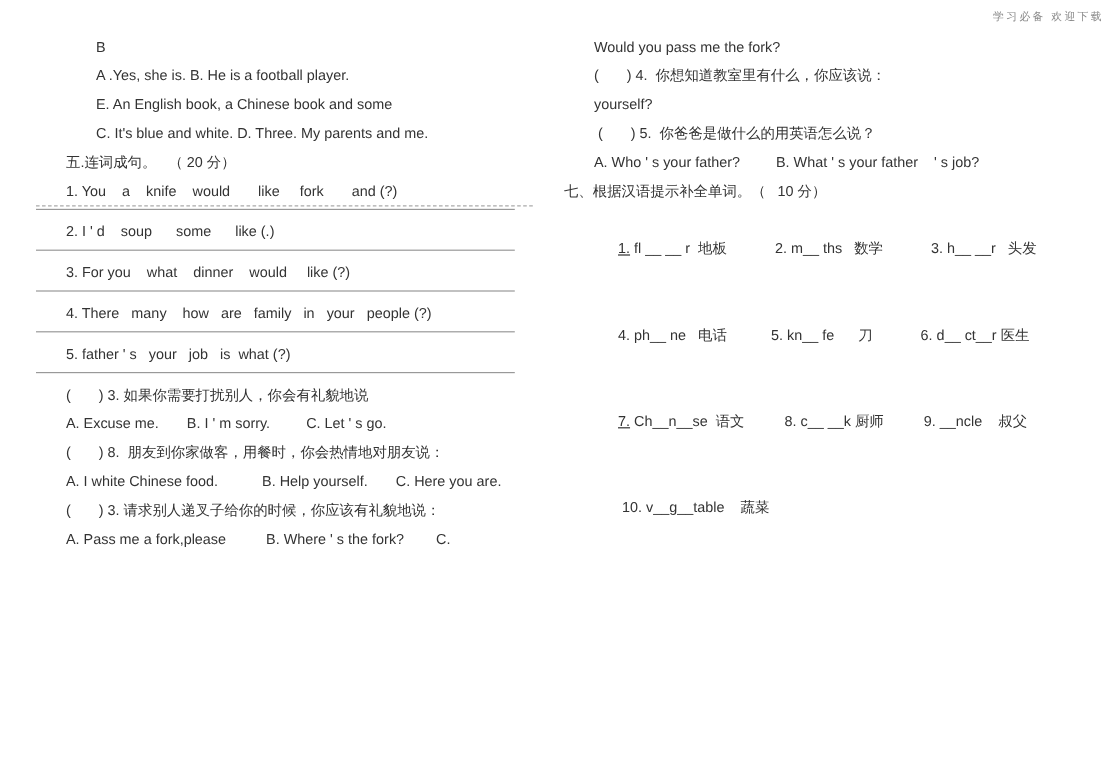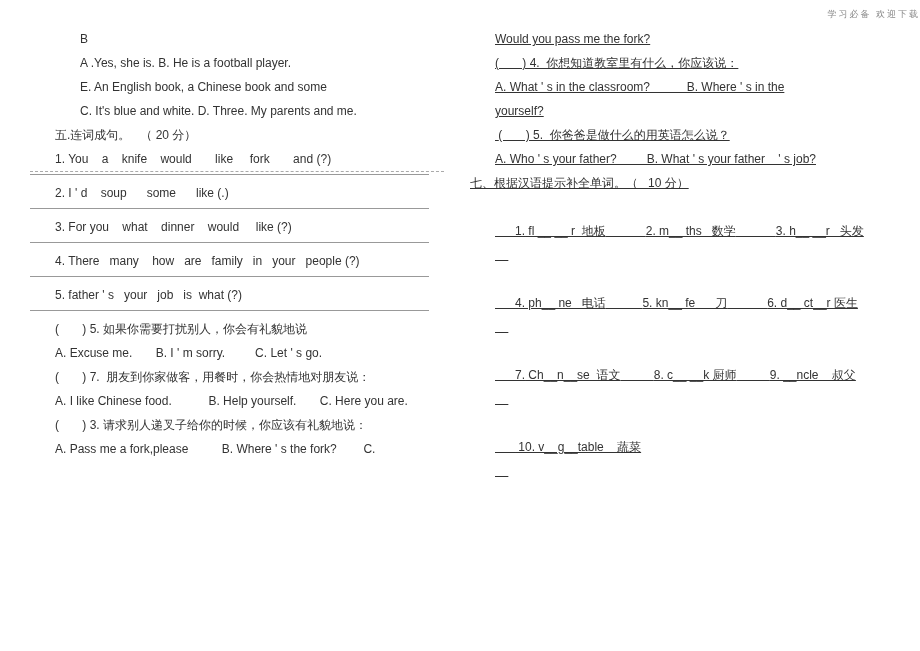--- a/index.html
+++ b/index.html
@@ -25,21 +25,20 @@
       gap: 20px;
       padding: 0 30px;
     }
     .col-left {
       flex: 1;
       min-width: 0;
     }
     .col-right {
       flex: 1;
       min-width: 0;
-      text-decoration: underline;
     }
     .line {
       line-height: 2.0;
       white-space: pre-wrap;
     }
     .indent-1 { padding-left: 25px; }
     .indent-2 { padding-left: 50px; }
     .blank-line {
       border-bottom: 1px solid #999;
       height: 1px;
@@ -71,32 +70,31 @@
     <div class="dotted-sep"></div>
     <div class="blank-line indent-1"></div>
     <div class="line indent-1">2. I ' d    soup      some      like (.)</div>
     <div class="blank-line indent-1"></div>
     <div class="line indent-1">3. For you    what    dinner    would     like (?)</div>
     <div class="blank-line indent-1"></div>
     <div class="line indent-1">4. There   many    how   are   family   in   your   people (?)</div>
     <div class="blank-line indent-1"></div>
     <div class="line indent-1">5. father ' s   your   job   is  what (?)</div>
     <div class="blank-line indent-1"></div>
-    <div class="line indent-1">(       ) 5. 如果你需要打扰别人，你会有礼貌地说</div>
+    <div class="line indent-1">(       ) 3. 如果你需要打扰别人，你会有礼貌地说</div>
     <div class="line indent-1">A. Excuse me.       B. I ' m sorry.         C. Let ' s go.</div>
-    <div class="line indent-1">(       ) 7.  朋友到你家做客，用餐时，你会热情地对朋友说：</div>
-    <div class="line indent-1">A. I like Chinese food.           B. Help yourself.       C. Here you are.</div>
+    <div class="line indent-1">(       ) 8.  朋友到你家做客，用餐时，你会热情地对朋友说：</div>
+    <div class="line indent-1">A. I white Chinese food.           B. Help yourself.       C. Here you are.</div>
     <div class="line indent-1">(       ) 3. 请求别人递叉子给你的时候，你应该有礼貌地说：</div>
     <div class="line indent-1">A. Pass me a fork,please          B. Where ' s the fork?        C.</div>
   </div>
 
   <div class="col-right">
     <div class="line indent-1">Would you pass me the fork?</div>
     <div class="line indent-1">(       ) 4.  你想知道教室里有什么，你应该说：</div>
-    <div class="line indent-1">A. What ' s in the classroom?           B. Where ' s in the</div>
     <div class="line indent-1">yourself?</div>
     <div class="line indent-1"> (       ) 5.  你爸爸是做什么的用英语怎么说？</div>
     <div class="line indent-1">A. Who ' s your father?         B. What ' s your father    ' s job?</div>
     <div class="line">七、根据汉语提示补全单词。（   10 分）</div>
 
     <div class="line indent-1">
       <span class="underline">1.</span><span> fl __ __ r  地板</span><span>            </span><span>2. m__ ths   数学</span><span>            </span><span>3. h__ __r   头发</span>
     </div>
     <div class="line indent-1">
       <span>4. ph__ ne   电话</span><span>           </span><span>5. kn__ fe      刀</span><span>            </span><span>6. d__ ct__r 医生</span>

